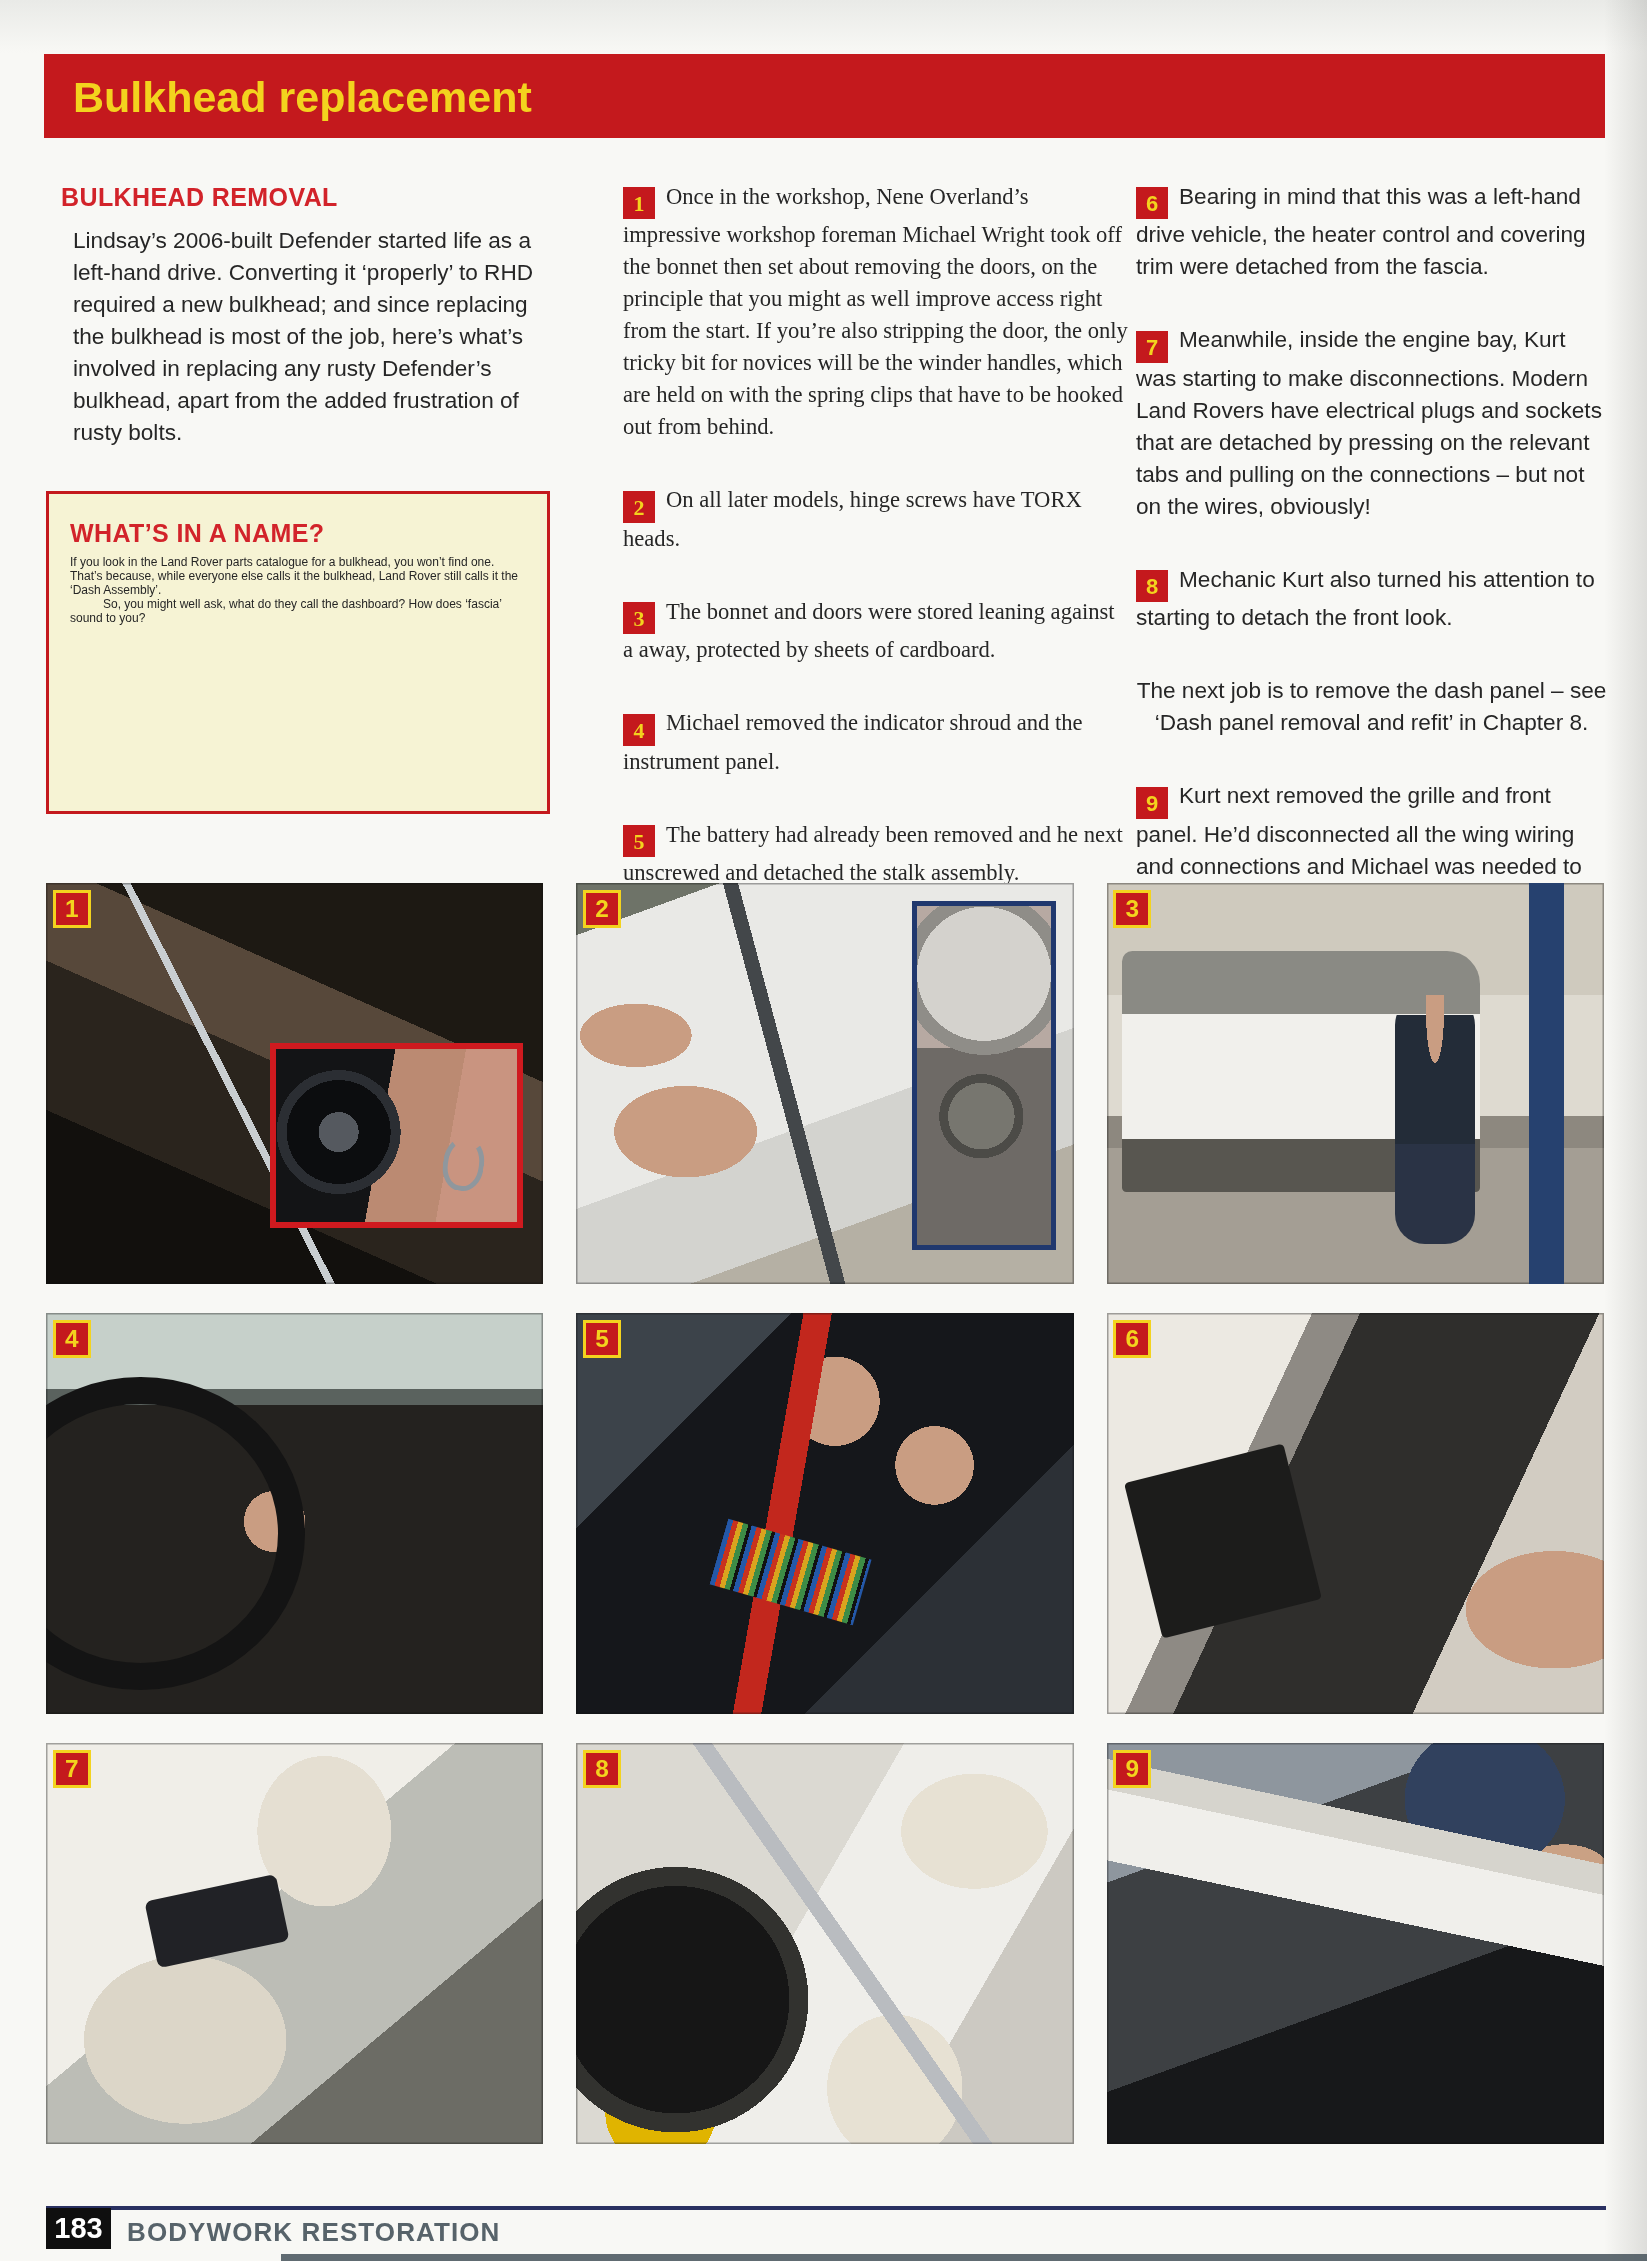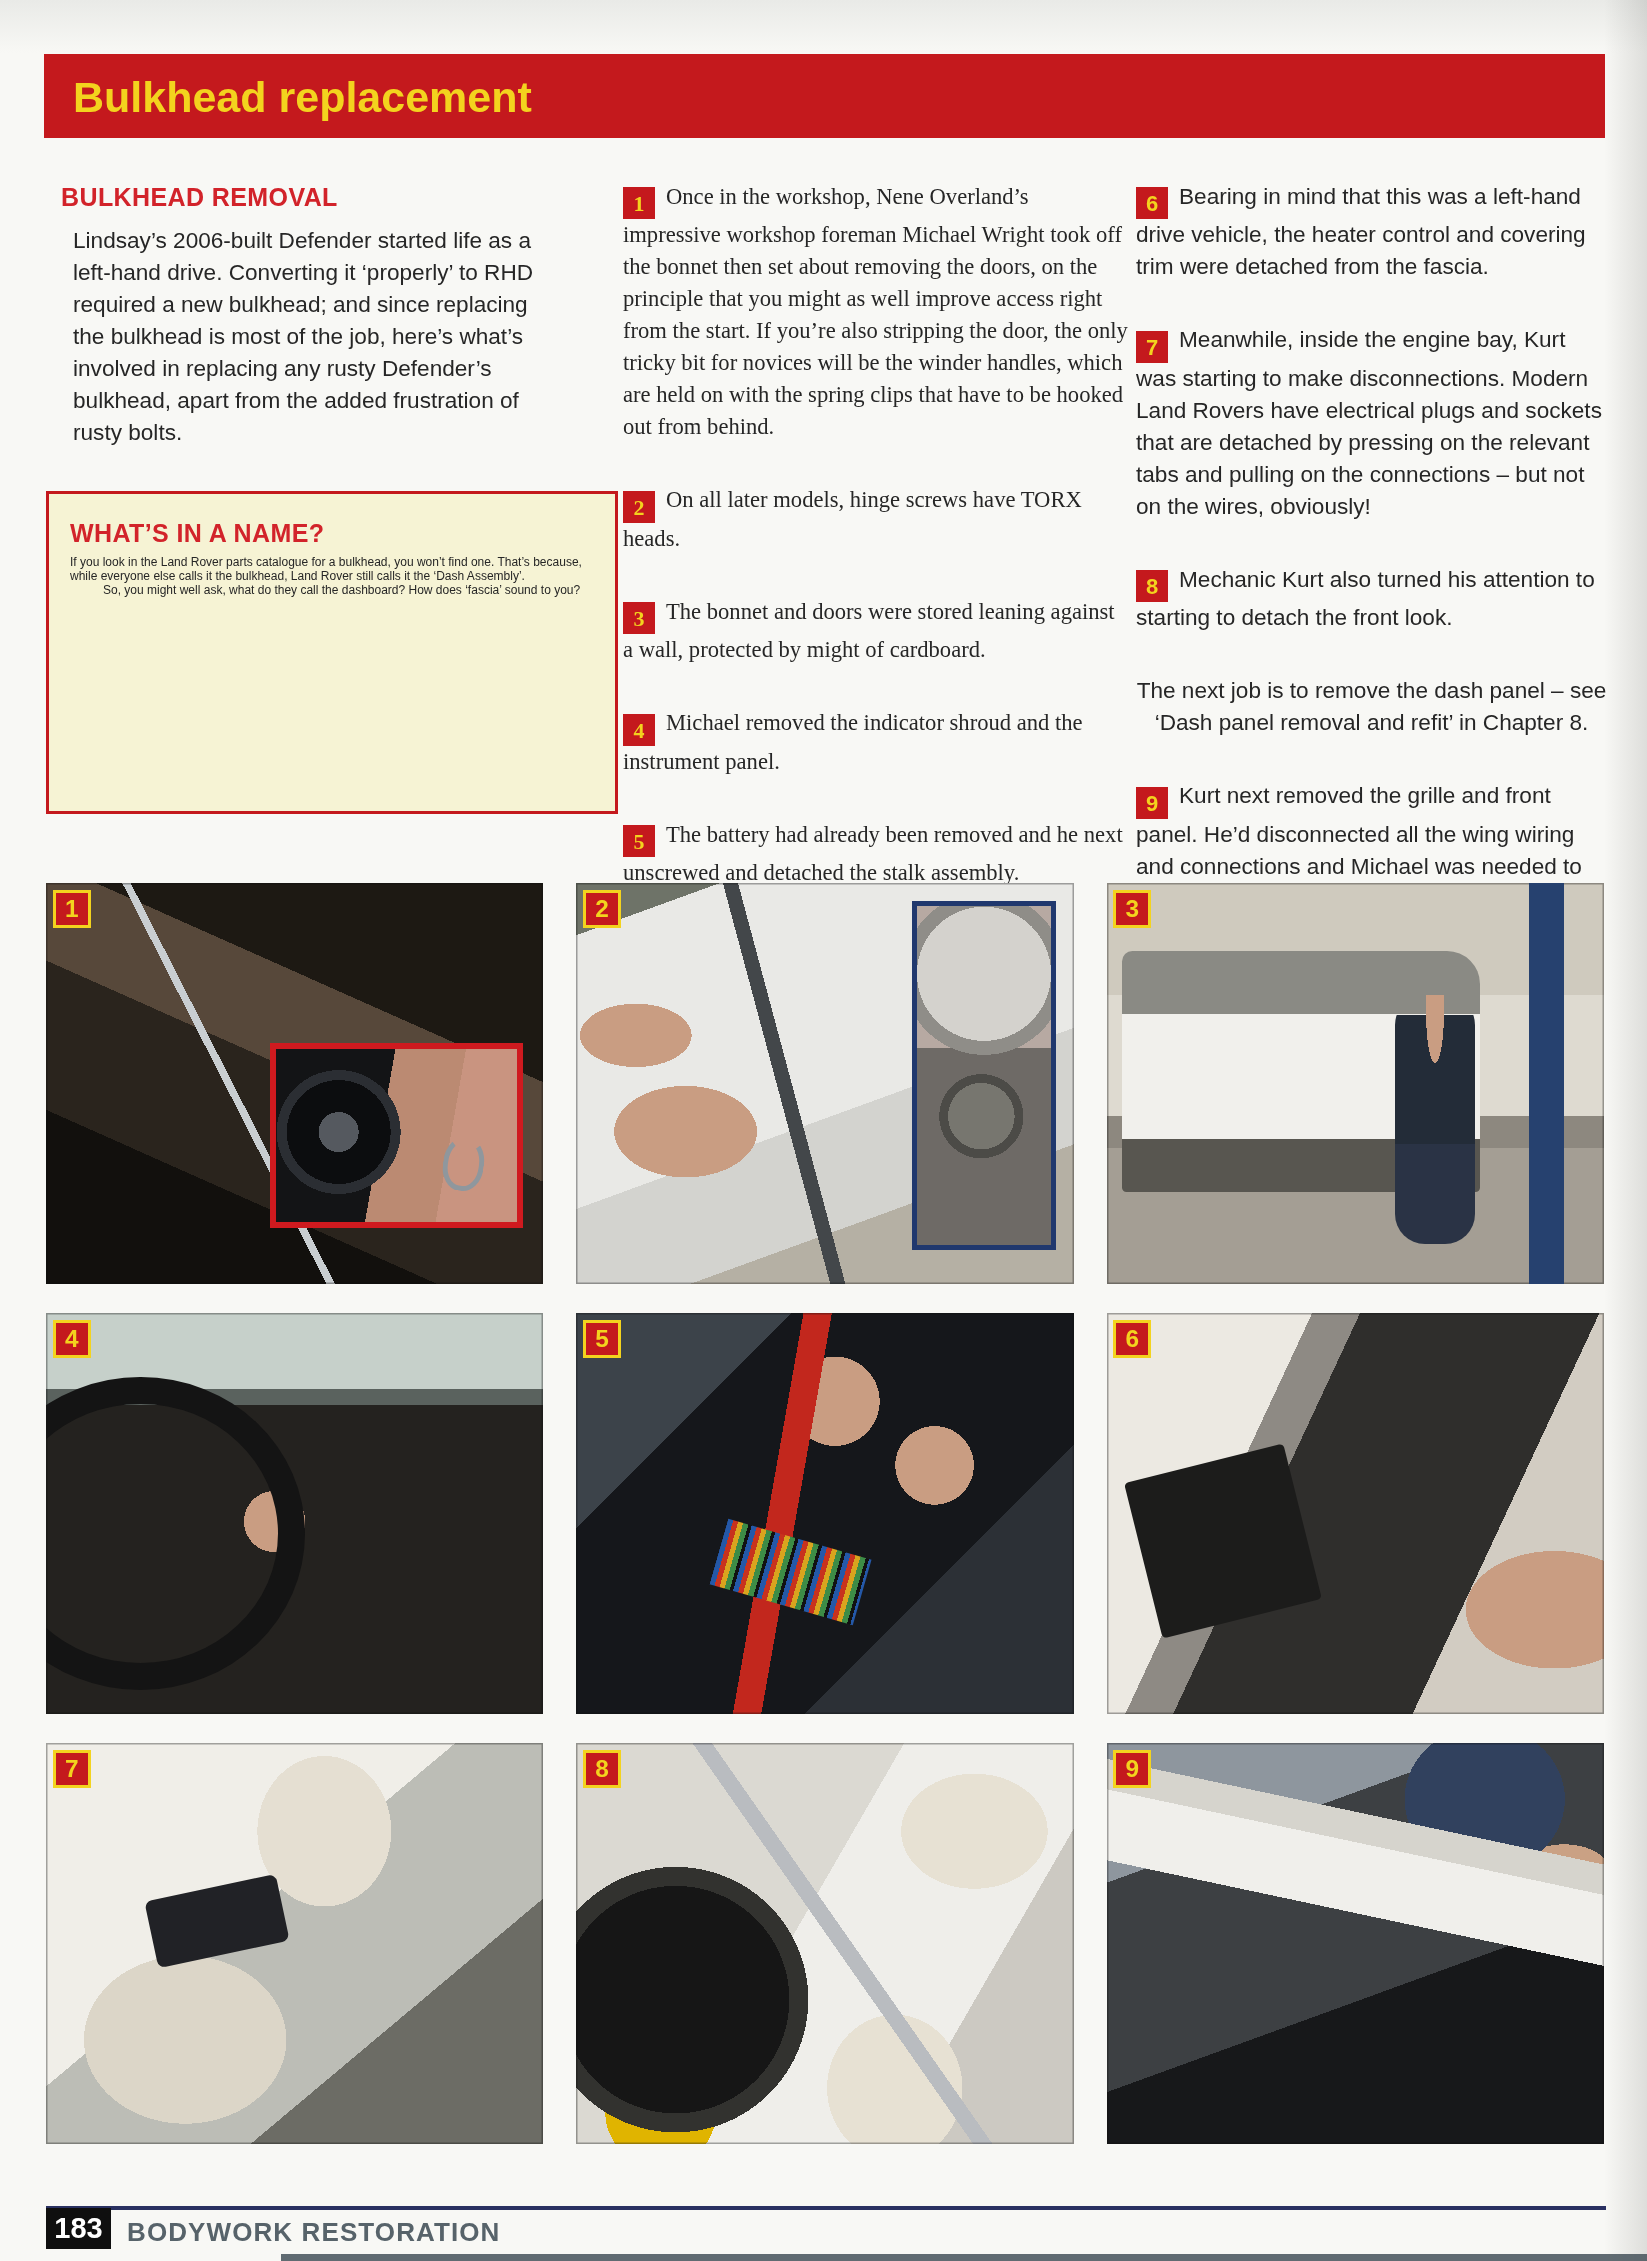--- a/index.html
+++ b/index.html
@@ -23,21 +23,21 @@
 
   
   .col{position:absolute;top:181px;font-size:22.6px;line-height:32px;}
   .col-a{left:61px;width:504px;}
   .col-b{left:623px;width:505px;font-family:Liberation Serif, serif;}
   .col-c{left:1136px;width:471px;}
 
   .section-heading{color:#d2232a;font-size:25px;font-weight:bold;margin:0 0 9px 0;letter-spacing:0.4px;}
   .intro{margin:12px;}
 
-  .name-box{position:absolute;left:46px;top:491px;width:572px;height:323px;box-sizing:border-box;
+  .name-box{position:absolute;left:46px;top:491px;width:504px;height:323px;box-sizing:border-box;
     background:#f6f3d4;border:3px solid #c4191d;padding:25px 21px 0 21px;}
   .name-box h3{color:#d2232a;font-size:25px;font-weight:bold;margin:0 0 7.4px 0;letter-spacing:0.4px;}
   .name-box p{margin:0;}
   .name-box p.indent{text-indent:33px;}
 
   .step{margin:0 0 41px 0;}
   .note{margin:12px 0 41px 0;text-align:center;}
   .stepnum{display:inline-block;width:32px;height:32px;background:#c4191d;color:#f3d31e;
     font-weight:bold;font-size:22px;line-height:33px;text-align:center;margin-right:11px;
     vertical-align:-7.4px;}
@@ -148,21 +148,21 @@
 
   <aside class="name-box">
     <h3>WHAT’S IN A NAME?</h3>
     <p>If you look in the Land Rover parts catalogue for a bulkhead, you won’t find one. That’s because, while everyone else calls it the bulkhead, Land Rover still calls it the ‘Dash Assembly’.</p>
     <p class="indent">So, you might well ask, what do they call the dashboard? How does ‘fascia’ sound to you?</p>
   </aside>
 
   <section class="col col-b">
     <p class="step"><span class="stepnum">1</span><span>Once in the workshop, Nene Overland’s impressive workshop foreman Michael Wright took off the bonnet then set about removing the doors, on the principle that you might as well improve access right from the start. If you’re also stripping the door, the only tricky bit for novices will be the winder handles, which are held on with the spring clips that have to be hooked out from behind.</span></p>
     <p class="step"><span class="stepnum">2</span><span>On all later models, hinge screws have TORX heads.</span></p>
-    <p class="step"><span class="stepnum">3</span><span>The bonnet and doors were stored leaning against a wall, protected by might of cardboard.</span></p>
+    <p class="step"><span class="stepnum">3</span><span>The bonnet and doors were stored leaning against a away, protected by sheets of cardboard.</span></p>
     <p class="step"><span class="stepnum">4</span><span>Michael removed the indicator shroud and the instrument panel.</span></p>
     <p class="step"><span class="stepnum">5</span><span>The battery had already been removed and he next unscrewed and detached the stalk assembly.</span></p>
   </section>
 
   <section class="col col-c">
     <p class="step"><span class="stepnum">6</span><span>Bearing in mind that this was a left-hand drive vehicle, the heater control and covering trim were detached from the fascia.</span></p>
     <p class="step"><span class="stepnum">7</span><span>Meanwhile, inside the engine bay, Kurt was starting to make disconnections. Modern Land Rovers have electrical plugs and sockets that are detached by pressing on the relevant tabs and pulling on the connections – but not on the wires, obviously!</span></p>
     <p class="step"><span class="stepnum">8</span><span>Mechanic Kurt also turned his attention to starting to detach the front look.</span></p>
     <p class="note">The next job is to remove the dash panel – see ‘Dash panel removal and refit’ in Chapter 8.</p>
     <p class="step"><span class="stepnum">9</span><span>Kurt next removed the grille and front panel. He’d disconnected all the wing wiring and connections and Michael was needed to help him lift away the remaining wing.</span></p>

